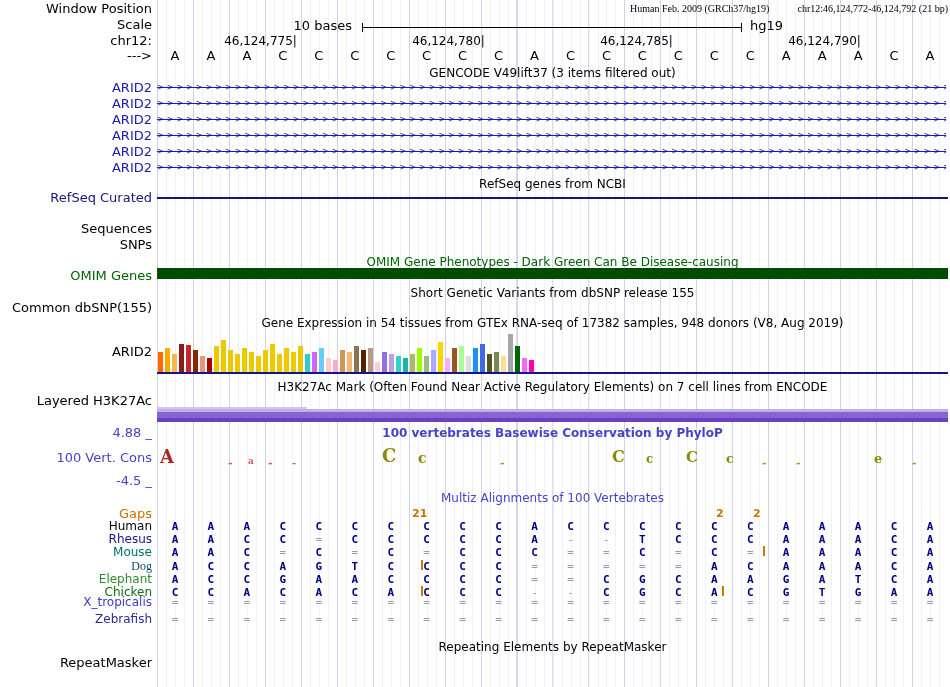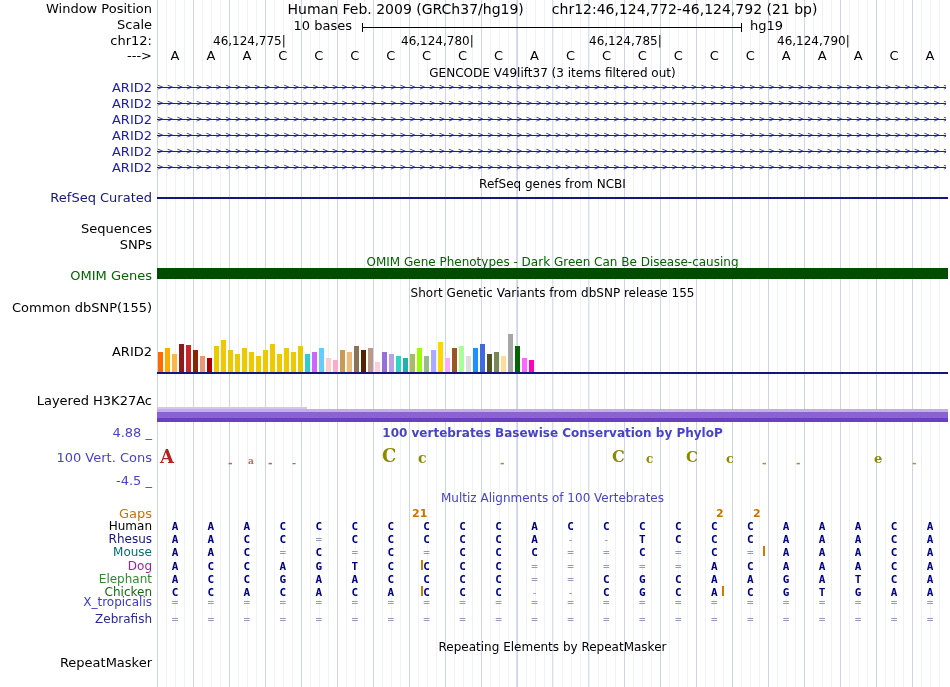--- a/index.html
+++ b/index.html
@@ -17,31 +17,31 @@
   .tlabel{
     position:absolute;left:0;width:152px;text-align:right;font-size:13px;line-height:13px;
     white-space:nowrap;
   }
   .ctitle{
     position:absolute;left:157px;width:791px;text-align:center;font-size:12px;line-height:13px;
     white-space:nowrap;
   }
   .t-green{color:#006400;}
   .t-blue{color:#4743C6;}
-  .hdr-center{position:absolute;left:157px;width:791px;text-align:center;top:2px;font-size:14px;line-height:14px;}
+  .hdr-center{position:absolute;left:157px;width:791px;text-align:right;top:2px;font-size:10px;line-height:14px;font-family:Liberation Serif, serif;}
   .hdr-center .gap{display:inline-block;width:28px;}
   #scale-value{position:absolute;left:240px;width:112px;top:18px;font-size:13px;text-align:right;}
   #scale-bracket{
     position:absolute;left:362px;top:23px;width:378px;height:9px;
     border-left:1px solid #000;border-right:1px solid #000;
     background:linear-gradient(to bottom, transparent 4px,#000 4px,#000 5px,transparent 5px);
   }
   #assembly-short{position:absolute;left:750px;top:18px;font-size:13px;}
   #ruler-ticks{position:absolute;left:0;top:34px;height:13px;width:950px;}
-  .tick{position:absolute;top:0;width:95px;text-align:left;font-size:12px;white-space:nowrap;}
+  .tick{position:absolute;top:0;width:95px;text-align:center;font-size:12px;white-space:nowrap;}
   #seq-row{position:absolute;left:157px;top:49px;width:791px;display:flex;height:14px;}
   .cell{flex:1;text-align:center;}
   .ruler-base{font-size:13px;line-height:14px;color:#000;}
   
   .gene-row{position:absolute;left:0;width:950px;height:13px;}
   .gene-label{position:absolute;left:0;width:152px;text-align:right;font-size:13px;line-height:13px;color:#1A1AB2;}
   .gene-arrows{
     position:absolute;left:157px;width:789px;height:13px;overflow:hidden;white-space:nowrap;
     color:#1A1AB2;font-size:8px;line-height:13px;letter-spacing:3px;
     background:linear-gradient(to bottom, transparent 6px,#1A1AB2 6px,#1A1AB2 7px,transparent 7px);
@@ -126,20 +126,21 @@
   <div class="tlabel" style="top:222px;">Sequences</div>
   <div class="tlabel" style="top:238px;">SNPs</div>
 
   <div class="ctitle t-green" style="top:256px;">OMIM Gene Phenotypes - Dark Green Can Be Disease-causing</div>
   <div class="tlabel" style="top:269px;color:#006400;">OMIM Genes</div>
   <div id="omim-bar" class="hline"></div>
 
   <div class="ctitle" style="top:287px;">Short Genetic Variants from dbSNP release 155</div>
   <div class="tlabel" style="top:301px;">Common dbSNP(155)</div>
 
+  <div class="ctitle" style="top:317px;">Gene Expression in 54 tissues from GTEx RNA-seq of 17382 samples, 948 donors (V8, Aug 2019)</div>
   <div class="tlabel" style="top:345px;">ARID2</div>
   <div id="gtex-bars">
       <div class="gtex-bar" style="height: 20px; background: rgb(255, 106, 0);"></div>
       <div class="gtex-bar" style="height: 24px; background: rgb(255, 170, 0);"></div>
       <div class="gtex-bar" style="height: 18px; background: rgb(255, 179, 77);"></div>
       <div class="gtex-bar" style="height: 28px; background: rgb(139, 26, 26);"></div>
       <div class="gtex-bar" style="height: 27px; background: rgb(198, 40, 40);"></div>
       <div class="gtex-bar" style="height: 22px; background: rgb(139, 37, 0);"></div>
       <div class="gtex-bar" style="height: 16px; background: rgb(233, 150, 122);"></div>
       <div class="gtex-bar" style="height: 14px; background: rgb(170, 0, 0);"></div>
@@ -185,20 +186,21 @@
       <div class="gtex-bar" style="height: 18px; background: rgb(85, 85, 34);"></div>
       <div class="gtex-bar" style="height: 20px; background: rgb(119, 136, 85);"></div>
       <div class="gtex-bar" style="height: 16px; background: rgb(255, 221, 153);"></div>
       <div class="gtex-bar" style="height: 38px; background: rgb(166, 166, 166);"></div>
       <div class="gtex-bar" style="height: 26px; background: rgb(0, 102, 0);"></div>
       <div class="gtex-bar" style="height: 14px; background: rgb(255, 102, 255);"></div>
       <div class="gtex-bar" style="height: 12px; background: rgb(255, 0, 187);"></div>
     </div>
   <div id="gtex-baseline" class="hline"></div>
 
+  <div class="ctitle" style="top:381px;">H3K27Ac Mark (Often Found Near Active Regulatory Elements) on 7 cell lines from ENCODE</div>
   <div class="tlabel" style="top:394px;">Layered H3K27Ac</div>
   <div id="h3k-seg" class="h3k-strip"></div>
   <div id="h3k-1" class="h3k-strip"></div>
   <div id="h3k-2" class="h3k-strip"></div>
   <div id="h3k-3" class="h3k-strip"></div>
 
   <div class="tlabel t-blue" style="top:426px;">4.88 _</div>
   <div class="ctitle t-blue" style="top:427px;font-weight:bold;">100 vertebrates Basewise Conservation by PhyloP</div>
   <div class="tlabel t-blue" style="top:451px;">100 Vert. Cons</div>
   <div class="tlabel t-blue" style="top:474px;">-4.5 _</div>
@@ -323,21 +325,21 @@
         <span class="cell mz-base">C</span>
         <span class="cell mz-base dim">=</span>
         <span class="cell mz-base">A</span>
         <span class="cell mz-base">A</span>
         <span class="cell mz-base">A</span>
         <span class="cell mz-base">C</span>
         <span class="cell mz-base">A</span>
       </span>
     </div>
     <div class="mz-row" style="top: 560px;">
-      <span class="mz-label" style="color: #a21caf;">Dog</span>
+      <span class="mz-label" style="color: #0c4a6e; font-family: Liberation Serif, serif;">Dog</span>
       <span class="mz-cells">
         <span class="cell mz-base">A</span>
         <span class="cell mz-base">C</span>
         <span class="cell mz-base">C</span>
         <span class="cell mz-base">A</span>
         <span class="cell mz-base">G</span>
         <span class="cell mz-base">T</span>
         <span class="cell mz-base">C</span>
         <span class="cell mz-base">C</span>
         <span class="cell mz-base">C</span>

